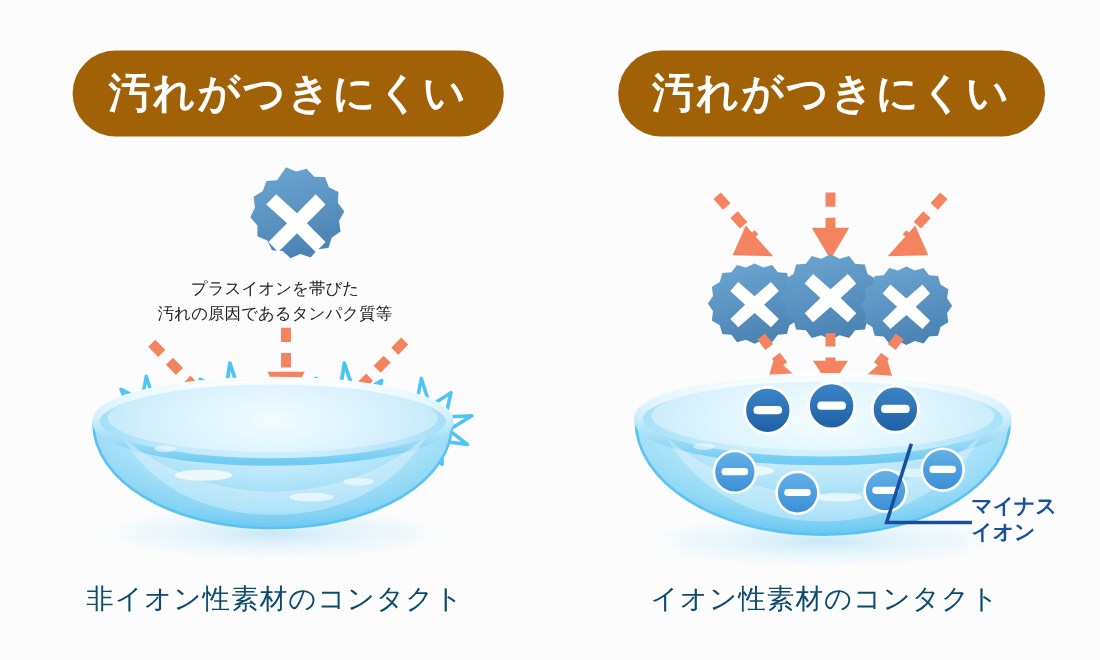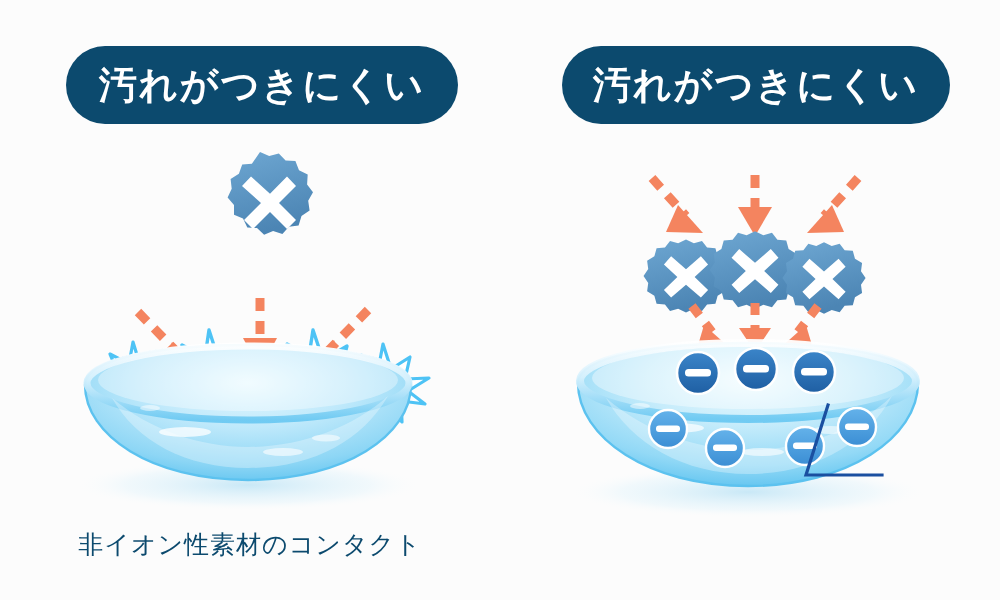--- a/index.html
+++ b/index.html
@@ -28,21 +28,21 @@
     width: 500px;
   }
   .panel-left  { left: 0; }
   .panel-right { left: 500px; }
 
   
   .pill {
     position: absolute;
     height: 78px;
     border-radius: 39px;
-    background: #0c4a6e;
+    background: #a16207;
     display: flex;
     align-items: center;
     justify-content: center;
     box-sizing: border-box;
   }
   .pill-left  { left: 66px;  top: 46px; width: 392px; }
   .pill-right { left: 62px;  top: 46px; width: 388px; }
   .pill-text {
     color: #ffffff;
     font-size: 38px;
@@ -211,20 +211,22 @@
           M 112 398 C 150 430 200 447 248 447 C 300 447 352 428 388 396
           C 362 441 312 468 248 468 C 186 468 136 441 112 398 Z"></path>
 
         <ellipse cx="185" cy="432" rx="26" ry="5" fill="#ffffff" opacity="0.75"></ellipse>
         <ellipse cx="283" cy="452" rx="20" ry="4" fill="#ffffff" opacity="0.6"></ellipse>
         <ellipse cx="326" cy="438" rx="14" ry="3.5" fill="#ffffff" opacity="0.55"></ellipse>
         <ellipse cx="150" cy="408" rx="10" ry="3" fill="#ffffff" opacity="0.5"></ellipse>
       </g>
     </svg>
 
+    <div class="caption caption-left">プラスイオンを帯びた
+汚れの原因であるタンパク質等</div>
 
     <div class="bottom-label">非イオン性素材のコンタクト</div>
   </div>
 
   <div class="panel panel-right">
 
     <div class="pill pill-right">
       <span class="pill-text">汚れがつきにくい</span>
     </div>
 
@@ -381,16 +383,19 @@
           <circle cx="314" cy="372" r="21" fill="url(#minusRim)" stroke="#ffffff" stroke-width="2.6"></circle>
           <rect x="301" y="368" width="26" height="7.5" rx="3.5" fill="#ffffff"></rect>
         </g>
       </g>
 
       <g>
         <path d="M 328 405 L 306 475 L 382 475" fill="none" stroke="#1a4fa0" stroke-width="3.2" stroke-linecap="square" stroke-linejoin="miter"></path>
       </g>
     </svg>
 
-
+    <div class="annotation">マイナス
+イオン</div>
+
+    <div class="bottom-label">イオン性素材のコンタクト</div>
   </div>
 
 </div>
 
 </body></html>

